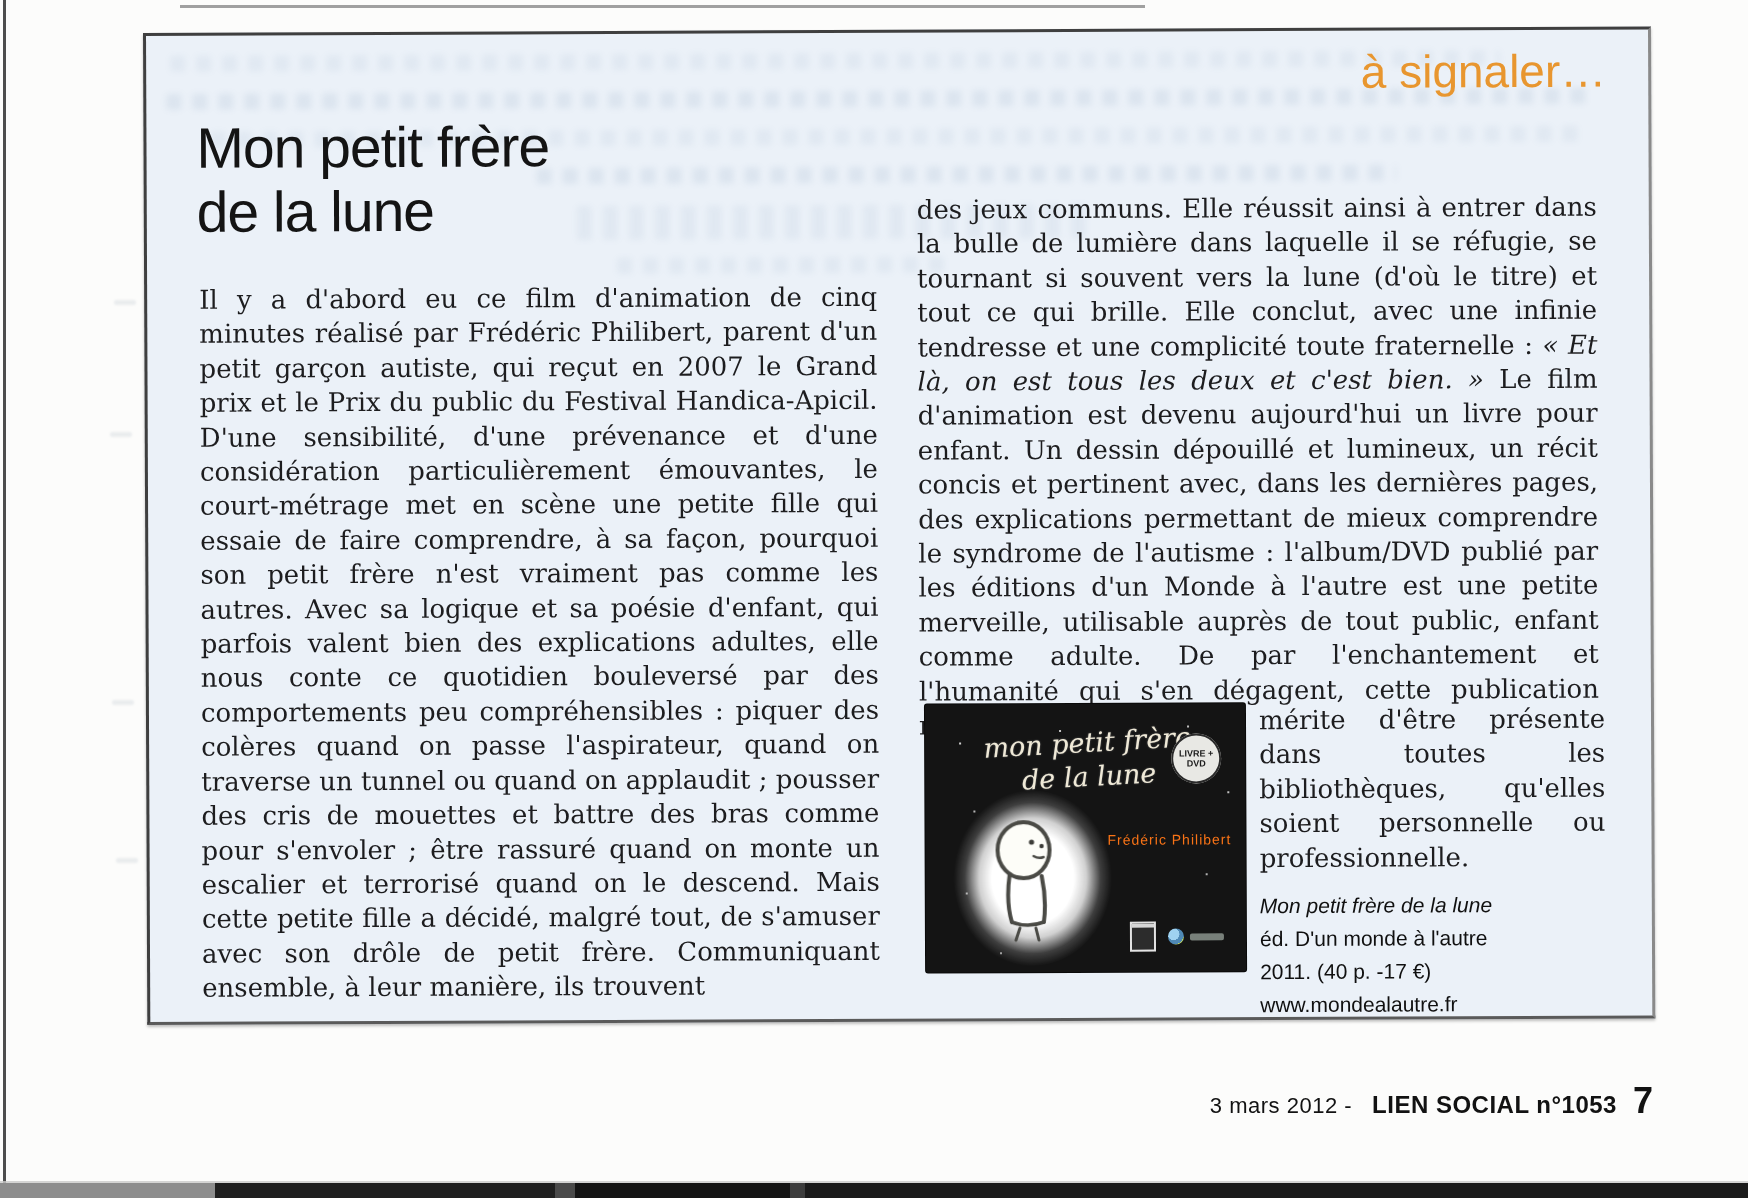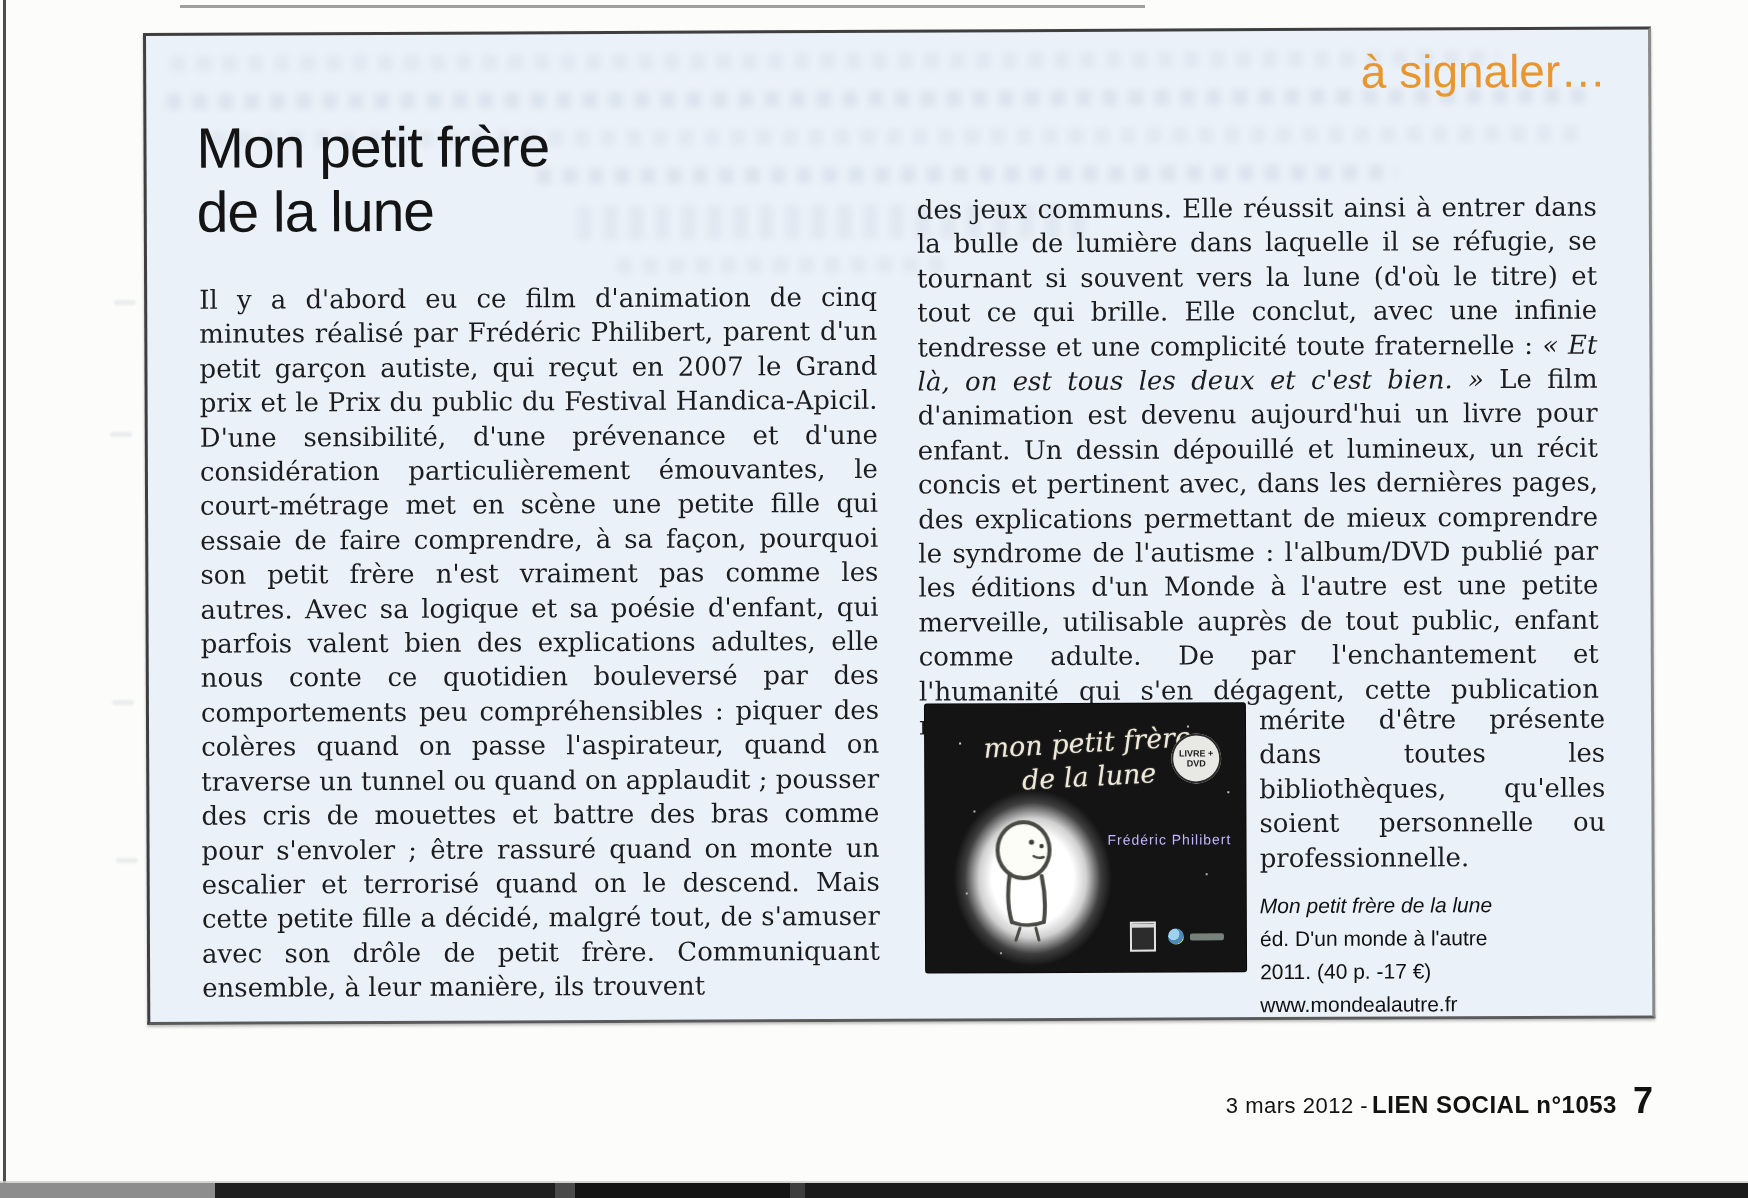--- a/index.html
+++ b/index.html
@@ -68,39 +68,39 @@
     background:#e8e8e4;color:#1b1b1b;display:flex;align-items:center;justify-content:center;
     text-align:center;font-size:9px;font-weight:bold;line-height:10px;text-transform:uppercase;
     box-shadow:0 0 0 2px #2a2a2a inset;padding:4px;box-sizing:border-box;
   }
   .glow{
     position:absolute;left:28px;top:86px;width:158px;height:176px;border-radius:50%;
     background:radial-gradient(closest-side,#ffffff 52%,rgba(255,255,255,.8) 68%,rgba(255,255,255,.18) 86%,rgba(255,255,255,0) 100%);
     filter:blur(.5px);
   }
   .glow svg{position:absolute;left:26px;top:26px;}
-  .cover-author{position:absolute;left:182px;top:128px;font-size:14px;color:#c4b5fd;letter-spacing:1px;}
+  .cover-author{position:absolute;left:182px;top:128px;font-size:14px;color:#f97316;letter-spacing:1px;}
   .cover-logos{position:absolute;right:22px;bottom:20px;display:flex;align-items:center;gap:12px;}
   .logo-sq{display:inline-block;width:22px;height:26px;border:2px solid #e3e3e3;background:#2c2c2c;
     box-shadow:0 6px 0 -2px #d7d7d7 inset;}
   .logo-globe{display:inline-block;width:16px;height:16px;border-radius:50%;
     background:radial-gradient(circle at 35% 35%,#9fd2f0 0 40%,#4f89b5 41% 70%,#b9d46a 71% 100%);}
   .logo-globe-text{display:inline-block;width:34px;height:7px;background:#9aa49c;opacity:.75;border-radius:2px;margin-left:-6px;}
 
   .wrap-block{flex:1;padding-left:14px;box-sizing:border-box;}
   .wrap-text{width:346px;}
   .caption{margin-top:14px;font-size:21px;line-height:33px;color:#101010;}
   .caption .cap-title{font-style:italic;}
 
   .footer{
     position:absolute;right:95px;top:1080px;display:flex;align-items:baseline;
     color:#121212;
   }
   .footer .f-date{font-size:22px;letter-spacing:.5px;}
-  .footer .f-mag{font-size:24px;font-weight:bold;margin-left:4px;letter-spacing:.5px;text-align:center;}
+  .footer .f-mag{font-size:24px;font-weight:bold;margin-left:20px;letter-spacing:.5px;text-align:center;}
   .footer .f-page{font-size:36px;font-weight:bold;margin-left:16px;}
 </style>
 </head>
 <body>
 
 <div class="scan-left-line"></div>
 <div class="scan-top-line"></div>
 <div class="scan-bottom-edge"></div>
 <div class="scan-bottom-strip"></div>
 <div class="margin-dash" style="left:114px;top:300px;"></div>

